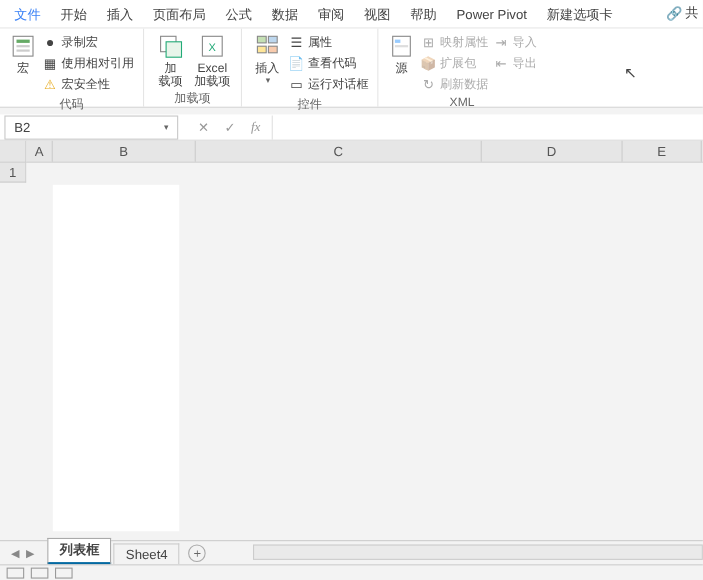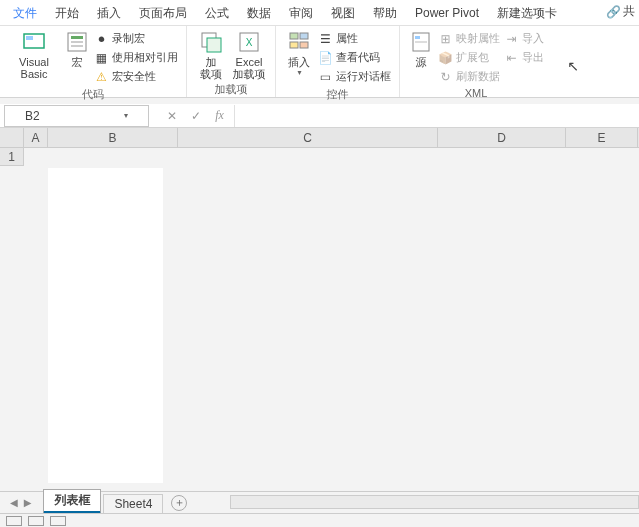--- a/index.html
+++ b/index.html
@@ -15,21 +15,21 @@
   .big-btn { display: flex; flex-direction: column; align-items: center; width: 48px; cursor: pointer; padding-top: 2px; }
   .big-btn .icon { width: 24px; height: 24px; display: flex; align-items: center; justify-content: center; }
   .big-btn .lbl { font-size: 11px; text-align: center; line-height: 12px; margin-top: 2px; }
   .mini-stack { display: flex; flex-direction: column; gap: 2px; padding-top: 2px; }
   .mini-btn { display: flex; align-items: center; gap: 3px; padding: 1px 2px; cursor: pointer; height: 17px; }
   .mini-btn .ic { width: 15px; height: 15px; display: inline-flex; align-items: center; justify-content: center; font-size: 12px; }
   .mini-btn .tx { font-size: 11px; }
   .caret { font-size: 8px; color: #666; margin-left: 1px; }
   .disabled { opacity: 0.45; }
   .namebox-row { display: flex; align-items: center; height: 24px; background: #fff; border-bottom: 1px solid #d4d4d4; margin-top: 6px; }
-  .namebox { width: 145px; height: 22px; border: 1px solid #c8c8c8; margin-left: 4px; display: flex; align-items: center; padding: 0 20px; background: #fff; justify-content: space-between; }
+  .namebox { width: 158px; height: 22px; border: 1px solid #c8c8c8; margin-left: 4px; display: flex; align-items: center; padding: 0 8px; background: #fff; justify-content: space-between; }
   .fx-btns { display: flex; align-items: center; margin-left: 18px; gap: 14px; color: #999; }
   .fx-btns span { cursor: pointer; }
   .fx { font-style: italic; font-family: serif; }
   .grid-area { position: relative; background: #f3f3f3; height: 374px; }
   .corner { position: absolute; left: 0; top: 0; width: 24px; height: 20px; background: #e6e6e6; border-right: 1px solid #ccc; border-bottom: 1px solid #ccc; }
   .col-headers { position: absolute; left: 24px; top: 0; right: 0; height: 20px; display: flex; background: #e6e6e6; border-bottom: 1px solid #ccc; }
   .col-h { border-right: 1px solid #ccc; text-align: center; line-height: 20px; font-size: 12px; color: #555; }
   .row-headers { position: absolute; left: 0; top: 20px; width: 24px; background: #e6e6e6; }
   .row-h { height: 18px; border-bottom: 1px solid #ccc; border-right: 1px solid #ccc; text-align: center; line-height: 18px; font-size: 12px; color: #555; }
   .cells { position: absolute; left: 24px; top: 20px; right: 0; bottom: 0; background: #f3f3f3; }
@@ -68,29 +68,20 @@
   <div class="share-btn">
     <span>🔗</span>
     <span>共</span>
   </div>
 </div>
 
 <div class="ribbon">
 
   <div class="group">
     <div class="group-body">
-      <div class="big-btn" style="width:56px">
-        <span class="icon">
-          <svg width="24" height="24">
-              <rect x="2" y="4" width="20" height="14" fill="#fff" stroke="#2a7" stroke-width="1.5"></rect>
-              <rect x="4" y="6" width="7" height="4" fill="#9cf"></rect>
-            </svg>
-        </span>
-        <span class="lbl">Visual Basic</span>
-      </div>
       <div class="big-btn" style="width:30px">
         <span class="icon">
           <svg width="24" height="24">
               <rect x="3" y="3" width="18" height="18" fill="#fff" stroke="#888"></rect>
               <rect x="6" y="6" width="12" height="3" fill="#6a6"></rect>
               <rect x="6" y="11" width="12" height="2" fill="#ccc"></rect>
               <rect x="6" y="15" width="12" height="2" fill="#ccc"></rect>
             </svg>
         </span>
         <span class="lbl">宏</span>

